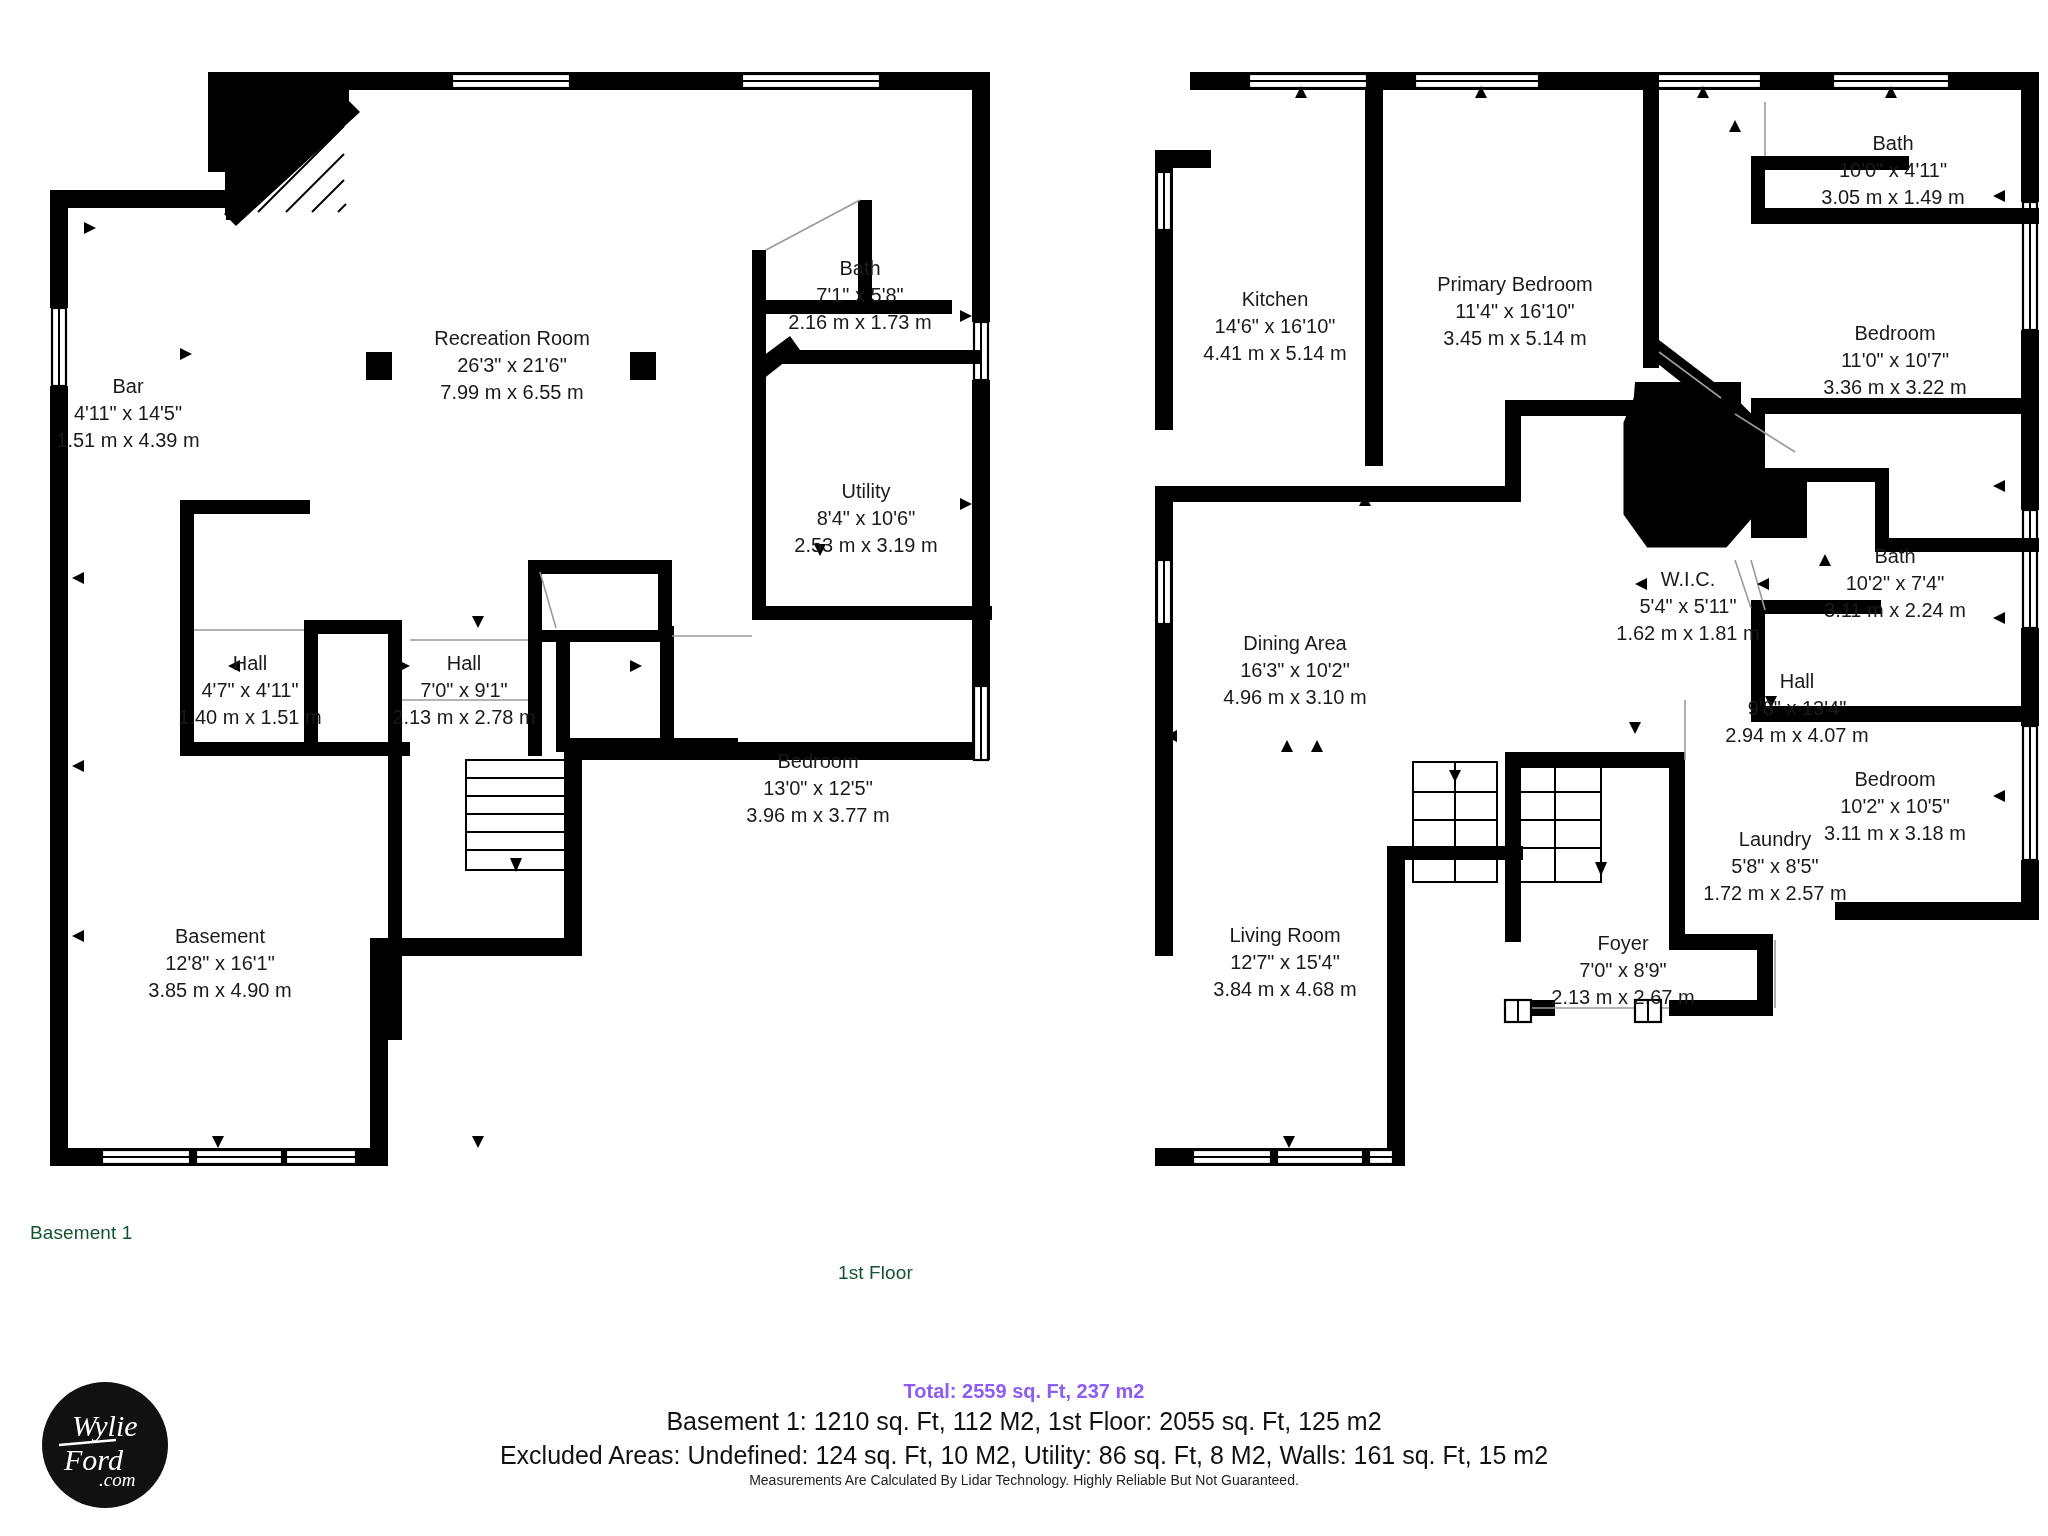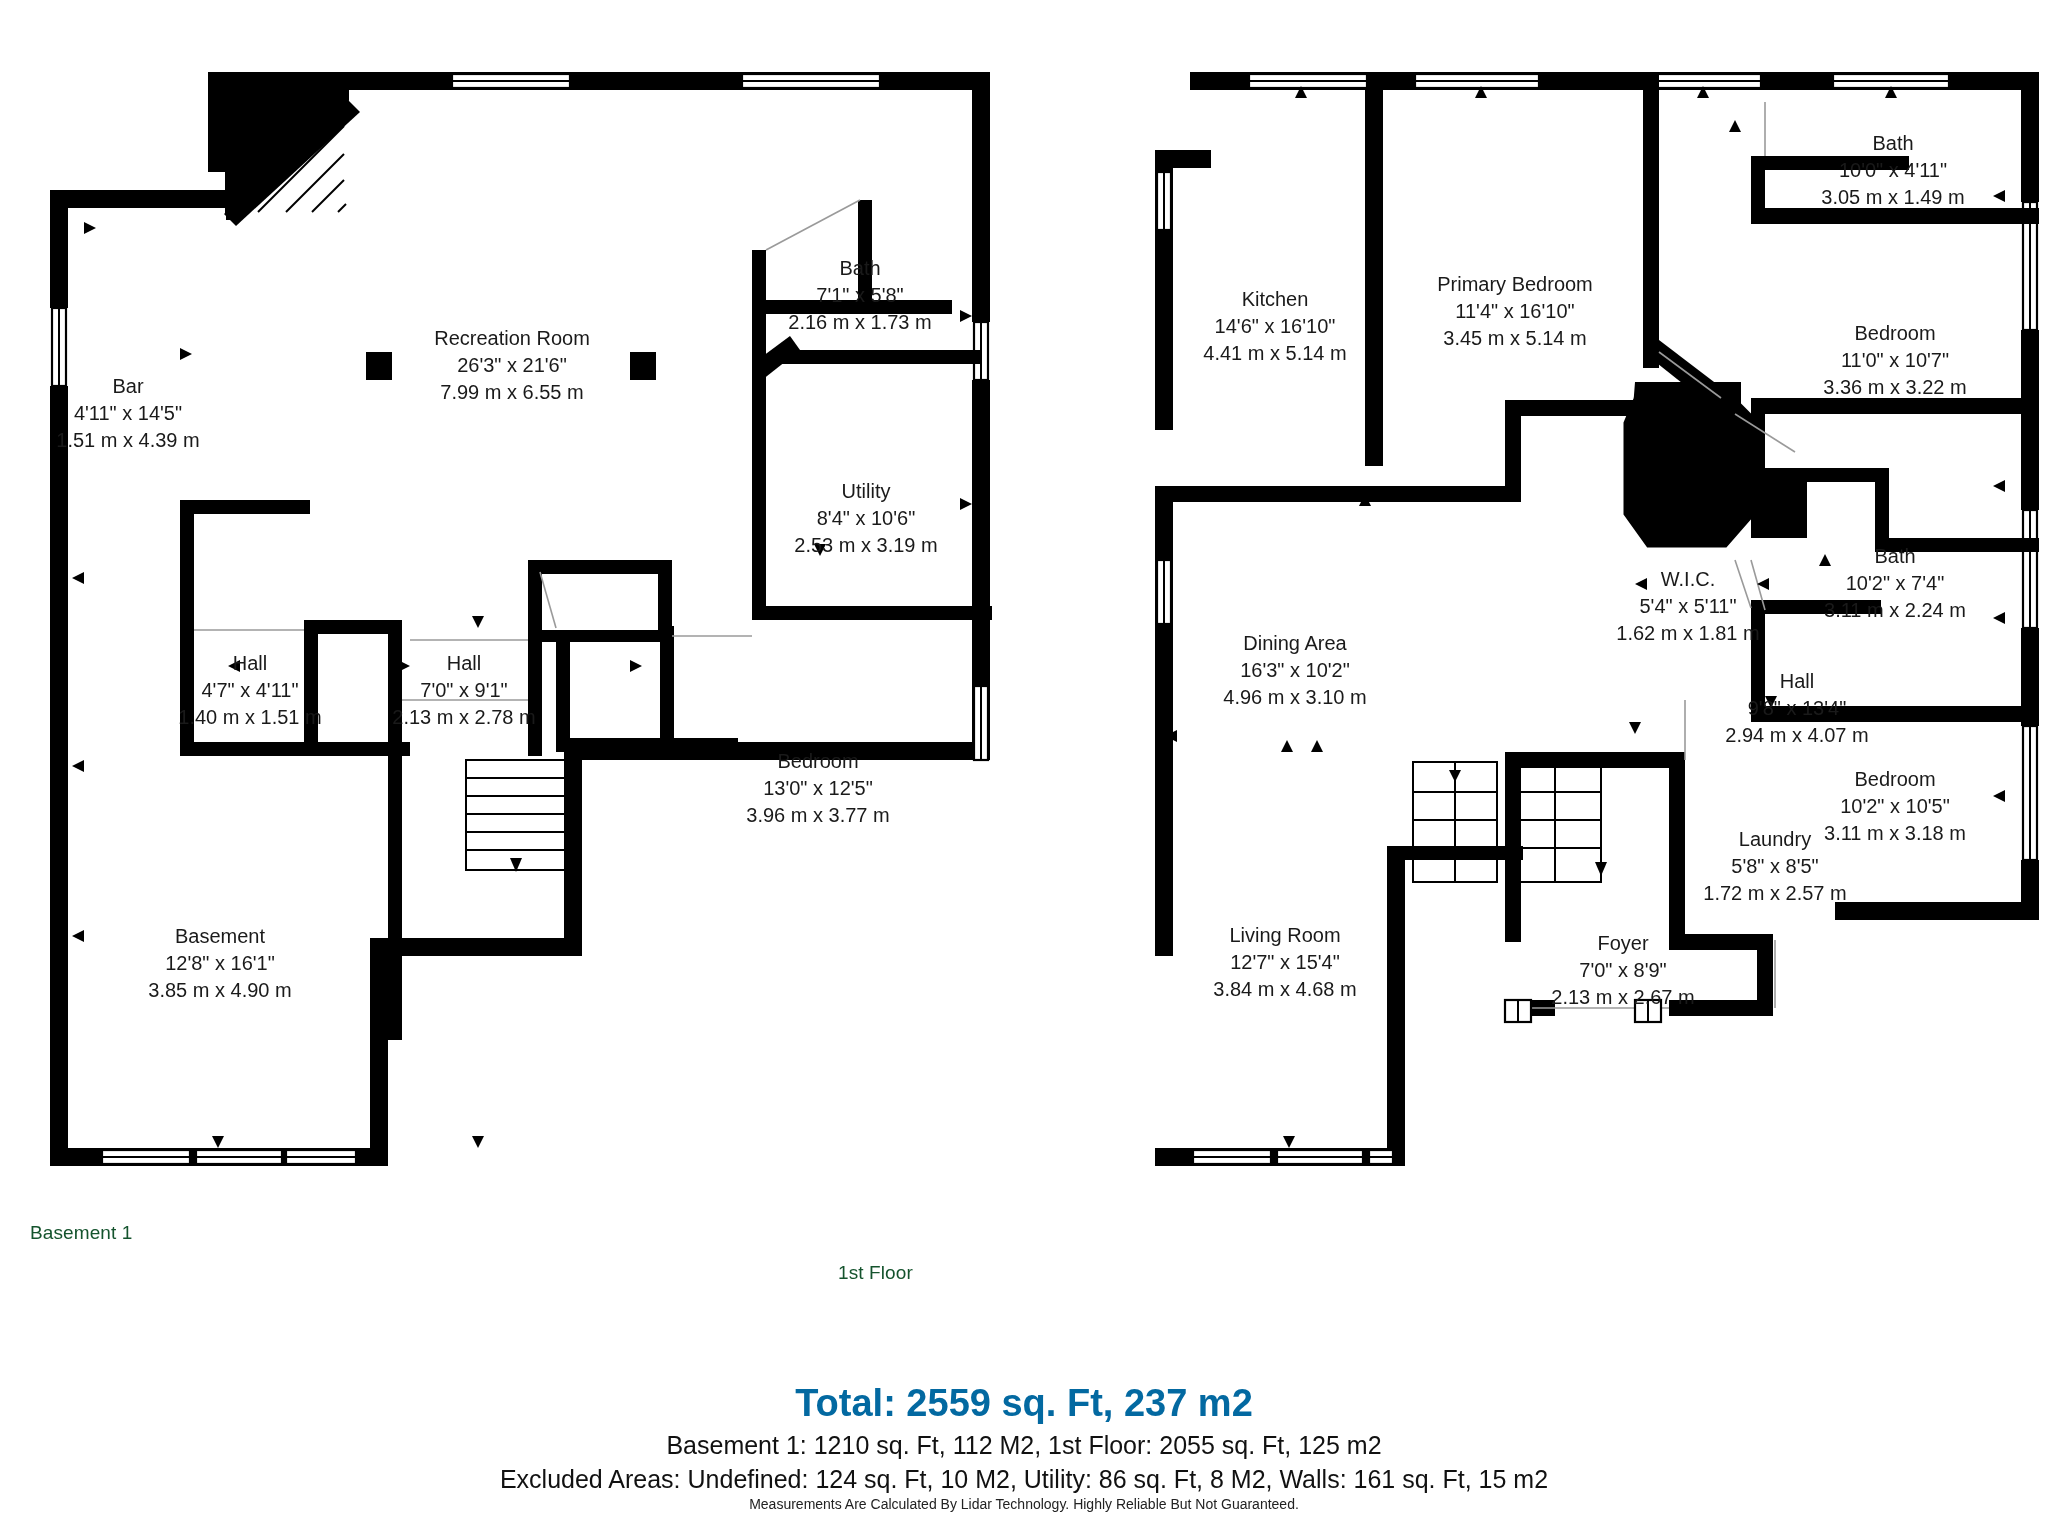--- a/index.html
+++ b/index.html
@@ -49,24 +49,24 @@
   #caption-basement { left: 30px;   top: 1222px; }
   #caption-first    { left: 838px;  top: 1222px; margin-top: 40px; }
 
   #footer {
     position: absolute;
     left: 0; right: 0;
     top: 1378px;
     text-align: center;
   }
   #footer .total {
-    font-size: 38px;
+    font-size: 20px;
     font-weight: bold;
     line-height: 1.32;
-    color: #0369a1;
+    color: #8b5cf6;
   }
   #footer .sub {
     font-size: 25px;
     line-height: 1.36;
     color: #111;
   }
   #footer .disclaimer {
     font-size: 14px;
     color: #222;
   }
@@ -494,20 +494,29 @@
         <text class="lbl lbl-name" x="250" y="942" text-anchor="middle">Living Room</text>
         <text class="lbl lbl-dim" x="250" y="969" text-anchor="middle">12'7" x 15'4"</text>
         <text class="lbl lbl-dim" x="250" y="996" text-anchor="middle">3.84 m x 4.68 m</text>
       </g>
     </svg>
   </div>
 
   <div class="floor-caption" id="caption-basement">Basement 1</div>
   <div class="floor-caption" id="caption-first">1st Floor</div>
 
+  <div id="logo">
+    <div class="disc"></div>
+    <svg class="mark" viewBox="0 0 126 126">
+      <text class="logo-txt" x="30" y="54" font-size="30">Wylie</text>
+      <line x1="17" y1="63" x2="74" y2="58" stroke="#ffffff" stroke-width="2.4"></line>
+      <text class="logo-txt" x="22" y="88" font-size="30">Ford</text>
+      <text class="logo-txt" x="57" y="104" font-size="19">.com</text>
+    </svg>
+  </div>
 
   <div id="footer">
     <div class="total">Total: 2559 sq. Ft, 237 m2</div>
     <div class="sub">Basement 1: 1210 sq. Ft, 112 M2, 1st Floor: 2055 sq. Ft, 125 m2</div>
     <div class="sub">Excluded Areas: Undefined: 124 sq. Ft, 10 M2, Utility: 86 sq. Ft, 8 M2, Walls: 161 sq. Ft, 15 m2</div>
     <div class="disclaimer">Measurements Are Calculated By Lidar Technology. Highly Reliable But Not Guaranteed.</div>
   </div>
 
 </div>
 

